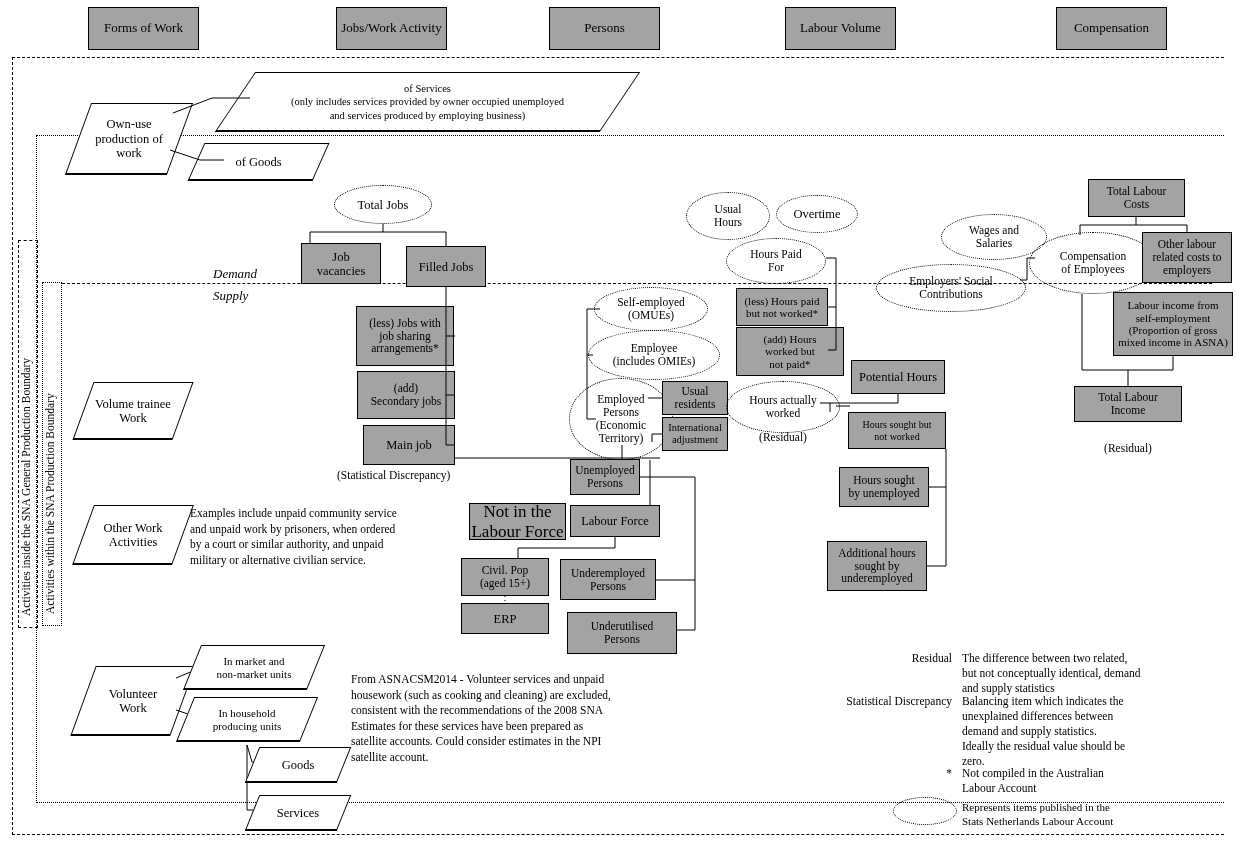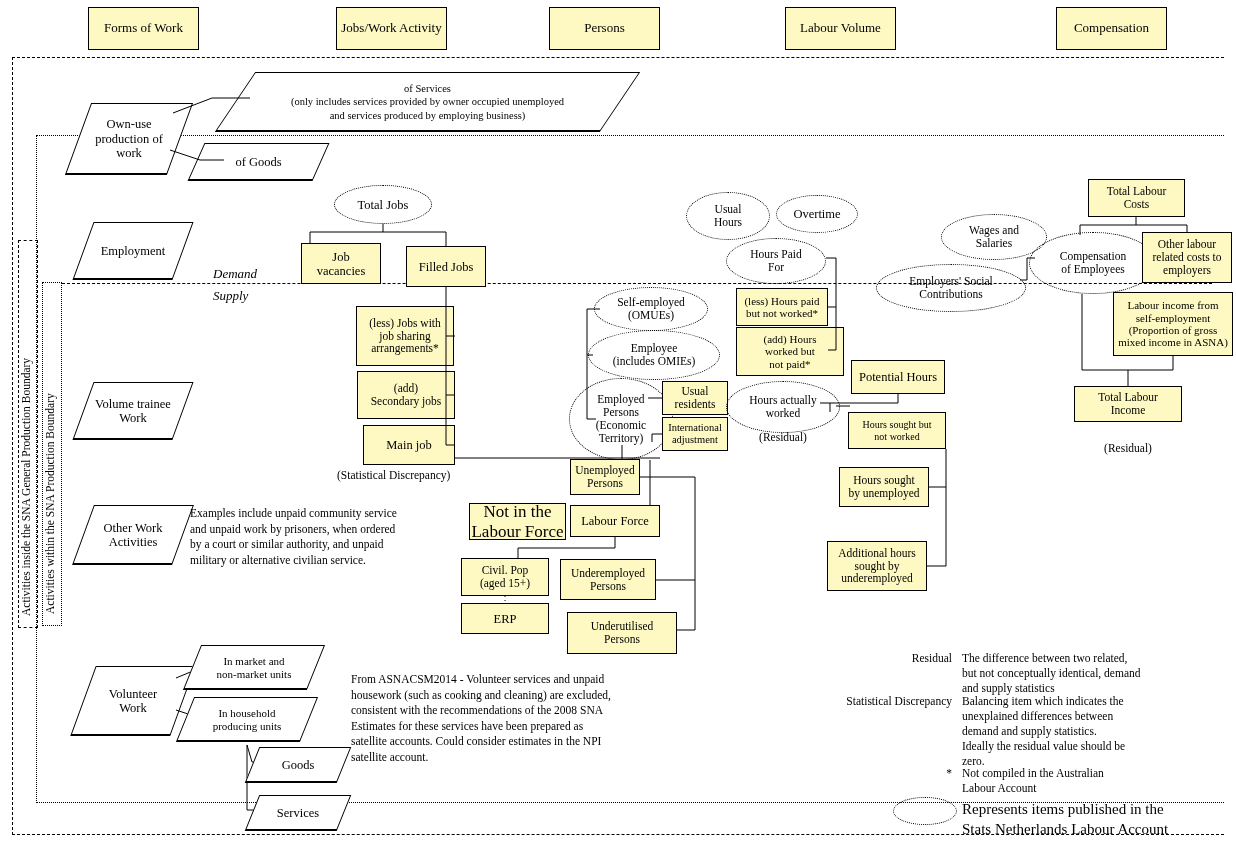--- a/index.html
+++ b/index.html
@@ -1,21 +1,21 @@
 <!DOCTYPE html>
 <html><head>
 <meta charset="utf-8">
 <style>
   html,body{margin:0;padding:0;background:#ffffff;}
   #stage{position:relative;width:1236px;height:843px;background:#fff;
          font-family:"Liberation Serif","DejaVu Serif",serif;color:#000;overflow:hidden;}
   .node{position:absolute;box-sizing:border-box;display:flex;align-items:center;
         justify-content:center;text-align:center;line-height:1.12;}
   
-  .rect{border:1px solid #000;background:#fef9c3;font-size:12.5px;}
+  .rect{border:1px solid #000;background:#a3a3a3;font-size:12.5px;}
   .rect.hdr{font-size:13px;}
   .rect.thick{border:1.6px solid #000;}
   
   .ell{border:1.6px dotted #000;border-radius:50%;background:transparent;font-size:12.5px;}
   
   .txt{position:absolute;font-size:12.5px;line-height:1.25;text-align:left;white-space:pre-line;}
   .txt.center{text-align:center;}
   .txt.right{text-align:right;}
   .ital{font-style:italic;font-size:13px;}
   
@@ -56,24 +56,20 @@
   <div class="txt ital" style="left:213px;top:266px;">Demand</div>
   <div class="txt ital" style="left:213px;top:288px;">Supply</div>
 
   <div class="par" style="left:78px;top:103px;width:102px;height:72px;">
     <div class="shape"></div>
     <div class="lbl" style="white-space:pre-line;">Own-use
 production of
 work</div>
   </div>
 
-  <div class="par" style="left:83px;top:222px;width:100px;height:58px;">
-    <div class="shape"></div>
-    <div class="lbl" style="white-space:pre-line;">Employment</div>
-  </div>
 
   <div class="par" style="left:83px;top:382px;width:100px;height:58px;">
     <div class="shape"></div>
     <div class="lbl" style="white-space:pre-line;">Volume trainee
 Work</div>
   </div>
 
   <div class="par" style="left:83px;top:505px;width:100px;height:60px;">
     <div class="shape"></div>
     <div class="lbl" style="white-space:pre-line;">Other Work
@@ -265,16 +261,16 @@
 unexplained differences between
 demand and supply statistics.
 Ideally the residual value should be
 zero.</div>
 
   <div class="txt right" style="left:800px;top:766px;width:152px;font-size:11.5px;">*</div>
   <div class="txt" style="left:962px;top:766px;width:265px;font-size:11.5px;line-height:1.3;">Not compiled in the Australian
 Labour Account</div>
 
   <div class="legend-ell" style="left:893px;top:797px;width:62px;height:26px;"></div>
-  <div class="txt" style="left:962px;top:800px;width:265px;font-size:15px;line-height:1.3;">Represents items published in the
+  <div class="txt" style="left:962px;top:800px;width:265px;font-size:11px;line-height:1.3;">Represents items published in the
 Stats Netherlands Labour Account</div>
 
 </div>
 
 </body></html>

